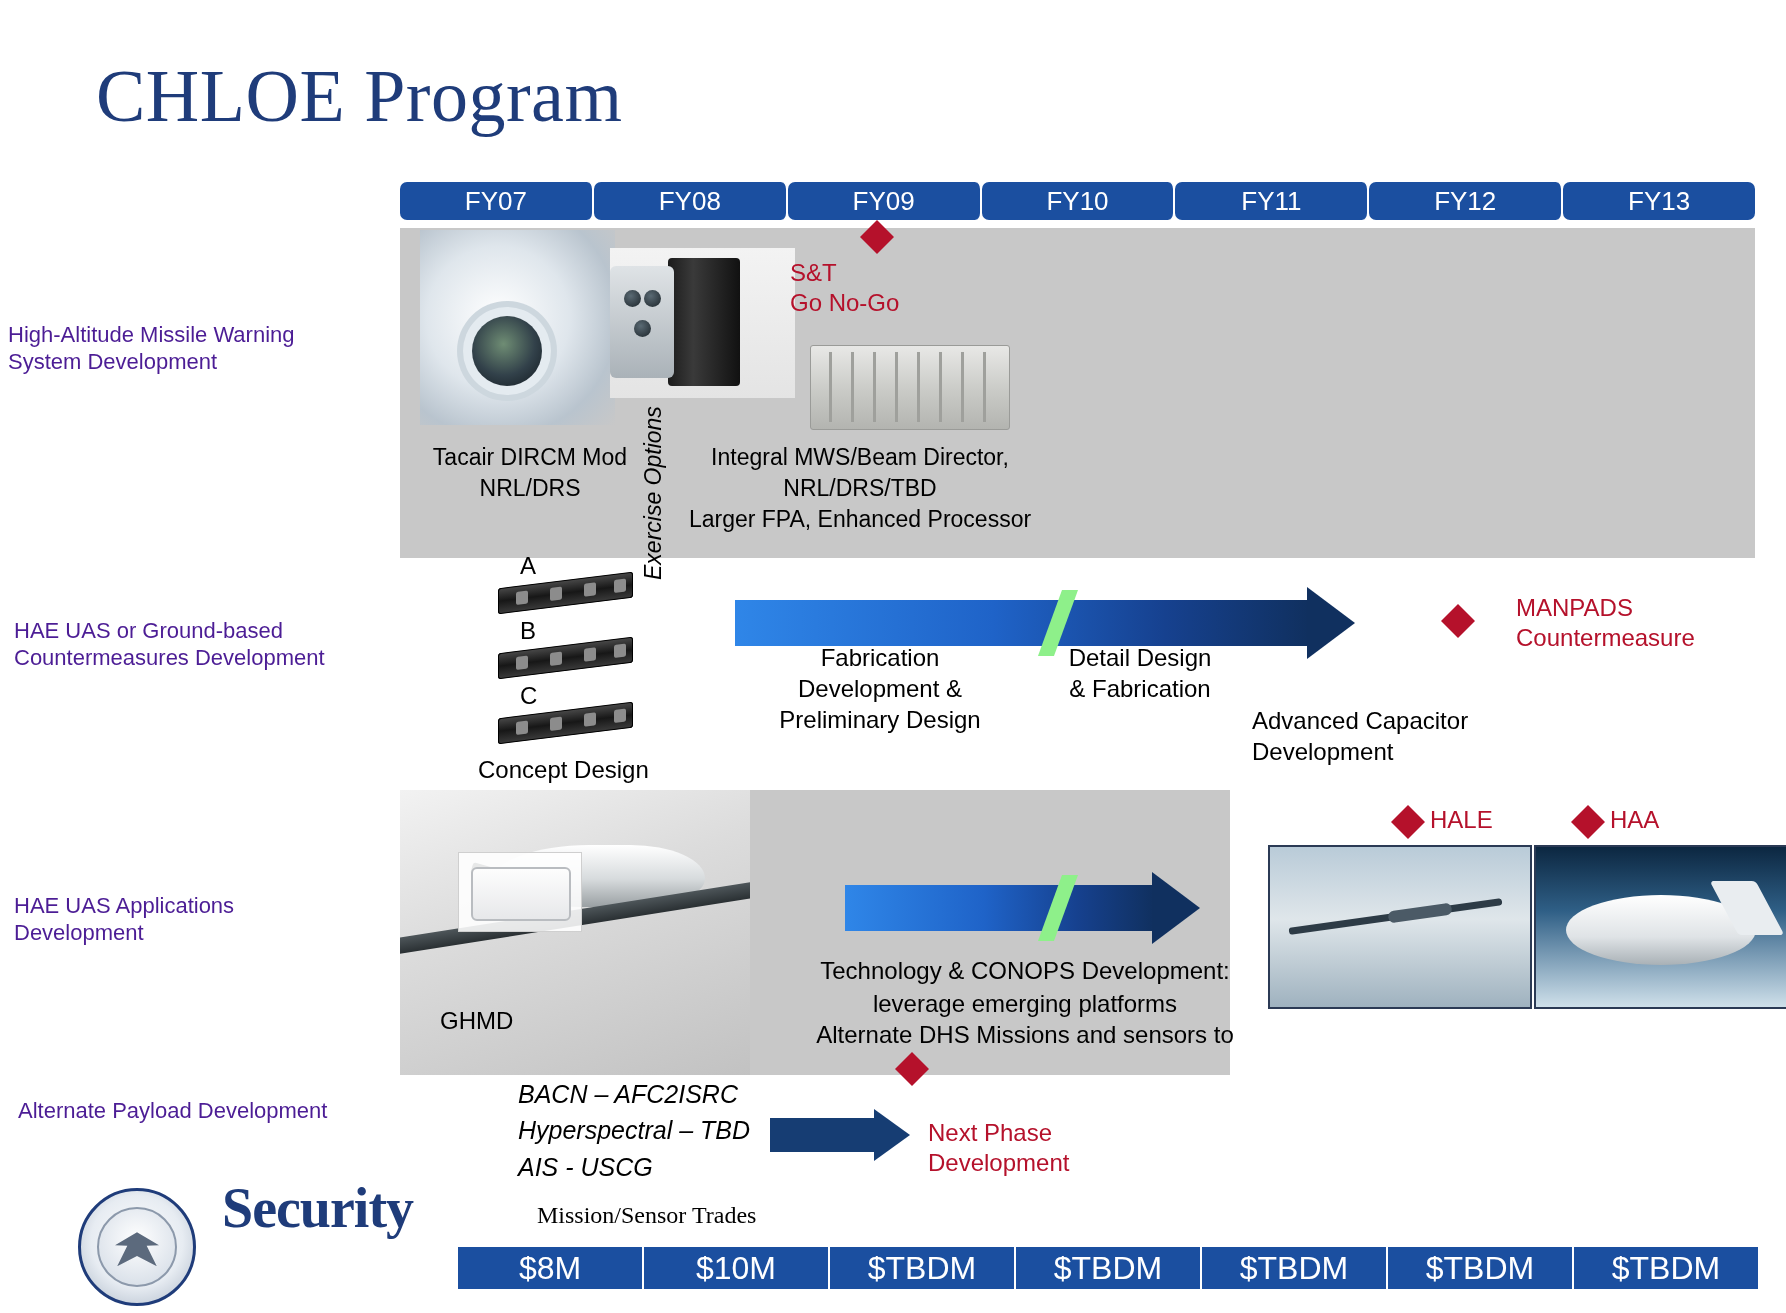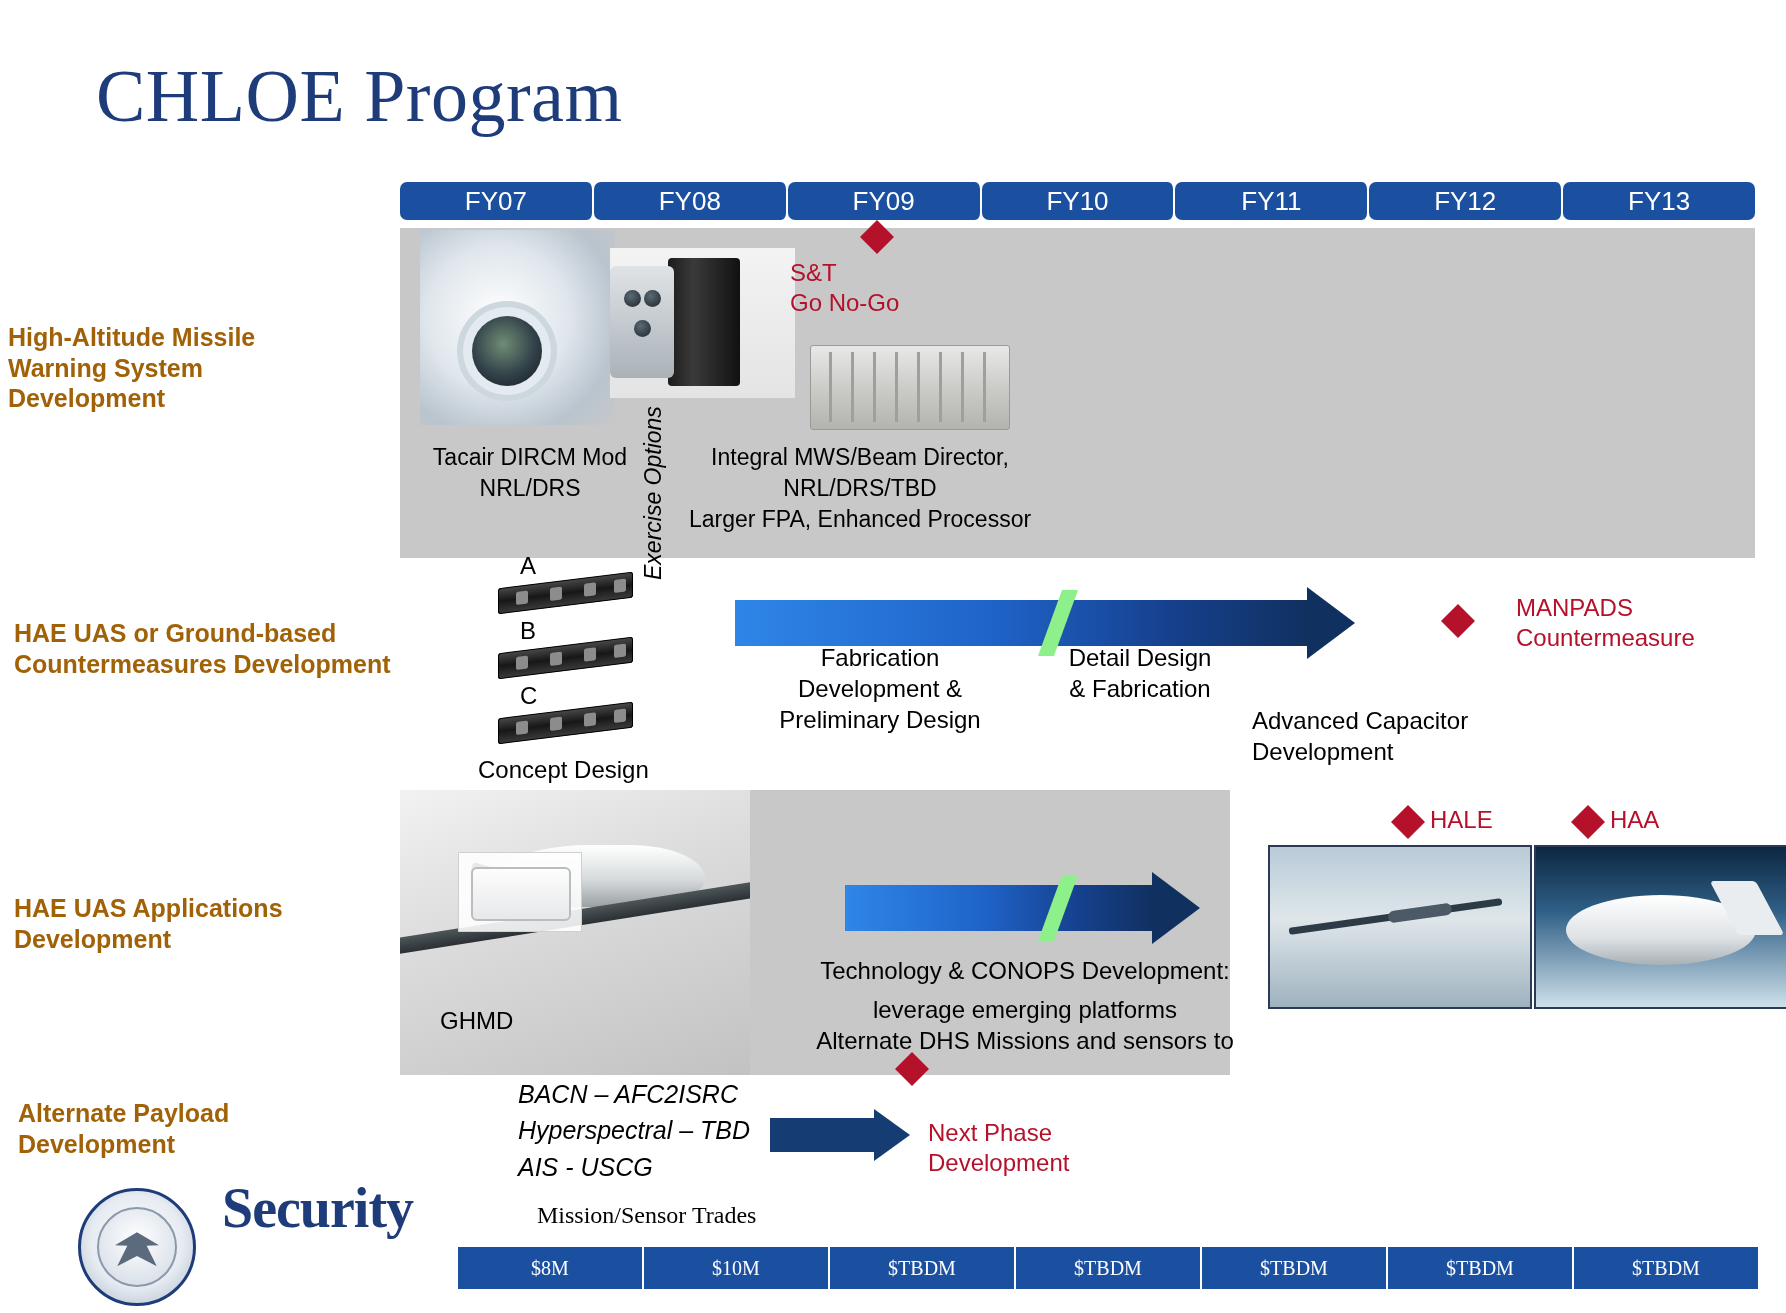--- a/index.html
+++ b/index.html
@@ -56,36 +56,35 @@
     left: 458px;
     top: 1247px;
     width: 1300px;
     height: 42px;
     display: flex;
   }
   .fund-cell {
     flex: 1 1 0;
     background: #1b4fa0;
     color: #ffffff;
-    font-size: 20px;
+    font-size: 32px;
     display: flex;
     align-items: center;
     justify-content: center;
     border-right: 2px solid #ffffff;
     box-sizing: border-box;
-    font-family: Liberation Serif, serif;
   }
   .fund-cell:last-child { border-right: none; }
 
   
   .row-label {
     position: absolute;
-    font-weight: bold;
-    font-size: 25px;
-    color: #a16207;
+    font-weight: normal;
+    font-size: 22px;
+    color: #4c1d95;
     line-height: 1.22;
   }
   #label-hamws { left: 8px;  top: 322px; width: 300px; }
   #label-hae-cm { left: 14px; top: 618px; width: 430px; }
   #label-hae-apps { left: 14px; top: 893px; width: 300px; }
   #label-alt-payload { left: 18px; top: 1098px; width: 330px; }
 
   
   .panel-gray {
     position: absolute;
@@ -492,21 +491,21 @@
 </div>
 <div id="ghmd-label">GHMD</div>
 
 <div class="grad-arrow" style="left:845px; top:885px; width:355px;">
   <div class="shaft"></div>
   <div class="slash" style="left:205px;"></div>
   <div class="head"></div>
 </div>
 
 <div class="plain-text" style="left:790px; top:955px; width:470px;">
-  <div style="margin-bottom:8px;">Technology &amp; CONOPS Development:</div>
+  <div style="margin-bottom:2px;">Technology &amp; CONOPS Development:</div>
   <div>leverage emerging platforms</div>
   <div>Alternate DHS Missions and sensors to</div>
 </div>
 
 <div class="diamond" style="left:1396px; top:810px;"></div>
 <div class="marker-text left" style="left:1430px; top:805px; width:140px;">HALE</div>
 
 <div class="diamond" style="left:1576px; top:810px;"></div>
 <div class="marker-text left" style="left:1610px; top:805px; width:140px;">HAA</div>
 

